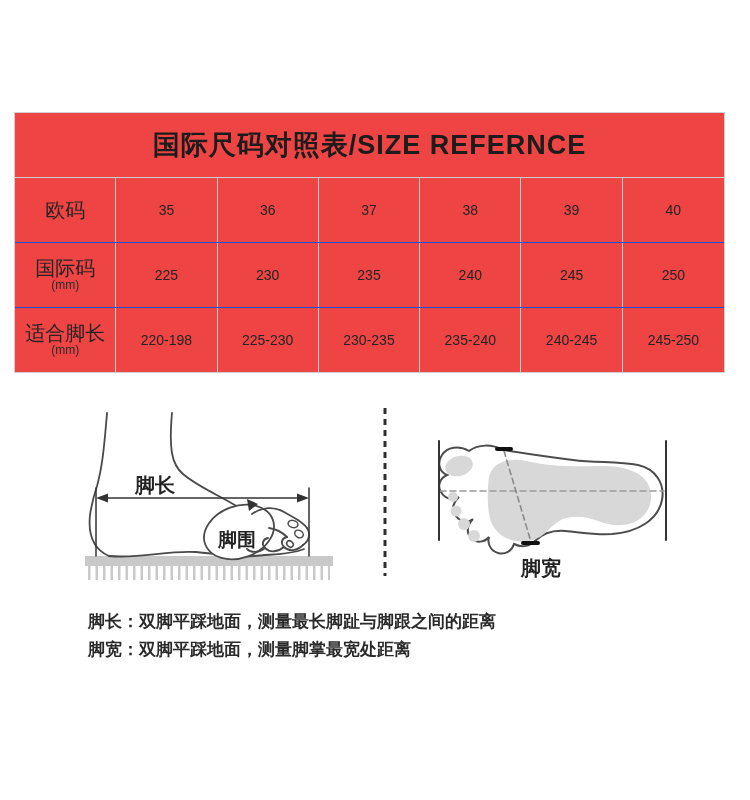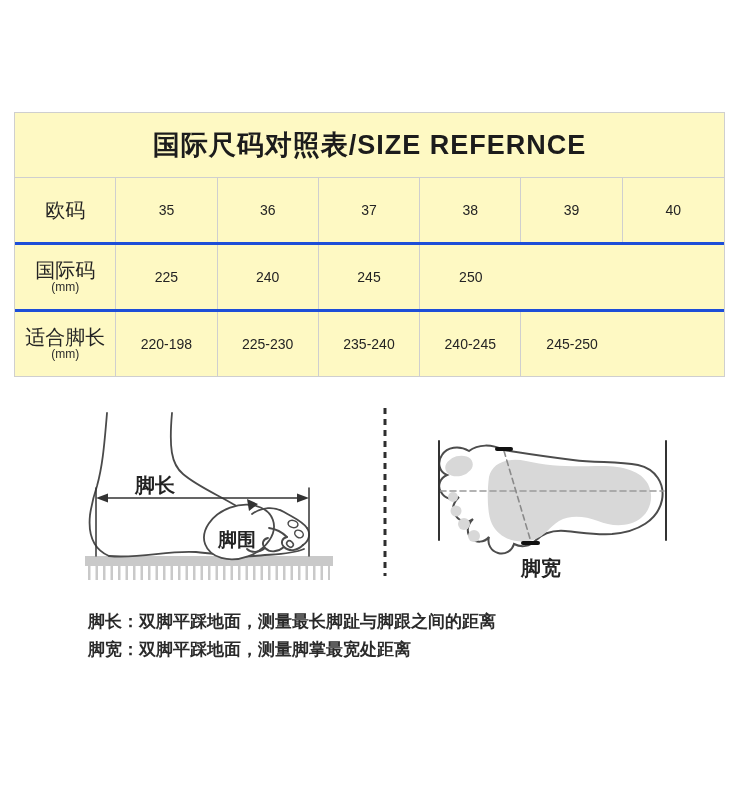--- a/index.html
+++ b/index.html
@@ -2,26 +2,26 @@
 <html><head>
 <meta charset="utf-8">
 <style>
   * { margin:0; padding:0; box-sizing:border-box; }
   html,body { width:750px; height:800px; background:#ffffff; overflow:hidden;
               font-family:"Liberation Sans", sans-serif; color:#1f1f1f; }
   .canvas { position:relative; width:750px; height:800px; background:#ffffff; }
 
   
   .size-table { position:absolute; left:14px; top:112px; width:711px;
-                border:1px solid #cfcfcf; background:#fef9c3; }
+                border:1px solid #cfcfcf; background:#ef4444; }
   .title-row { height:65px; display:flex; align-items:center; justify-content:center;
                font-size:27px; font-weight:700; letter-spacing:1px;
                border-bottom:1px solid #cfcfcf; color:#1c1c1c; }
   .data-row { display:grid; grid-template-columns:repeat(7,1fr);
-              border-bottom:3px solid #1d4ed8; }
+              border-bottom:1px solid #1d4ed8; }
   .data-row.last { border-bottom:none; }
   .cell { height:64px; display:flex; flex-direction:column; align-items:center;
           justify-content:center; border-right:1px solid #cfcfcf;
           font-size:14px; color:#242424; }
   .cell.c-last { border-right:none; }
   .cell.label { font-size:20px; font-weight:500; line-height:1.12; }
   .cell .unit { font-size:12px; font-weight:400; color:#2c2c2c; }
 
   
   .diagram-svg { position:absolute; left:0; top:400px; width:750px; height:200px; }
@@ -51,32 +51,35 @@
       <div class="cell">39</div>
       <div class="cell c-last">40</div>
     </div>
 
     <div class="data-row">
       <div class="cell label">
         <span>国际码</span>
         <span class="unit">(mm)</span>
       </div>
       <div class="cell">225</div>
+      <div class="cell">230</div>
+      <div class="cell">235</div>
       <div class="cell">240</div>
       <div class="cell">245</div>
       <div class="cell c-last">250</div>
     </div>
 
     <div class="data-row last">
       <div class="cell label">
         <span>适合脚长</span>
         <span class="unit">(mm)</span>
       </div>
       <div class="cell">220-198</div>
       <div class="cell">225-230</div>
+      <div class="cell">230-235</div>
       <div class="cell">235-240</div>
       <div class="cell">240-245</div>
       <div class="cell c-last">245-250</div>
     </div>
   </div>
 
   <svg class="diagram-svg" viewBox="0 400 750 200">
 
     <g fill="none" stroke="#4a4a4a" stroke-width="1.8" stroke-linecap="round">
 

